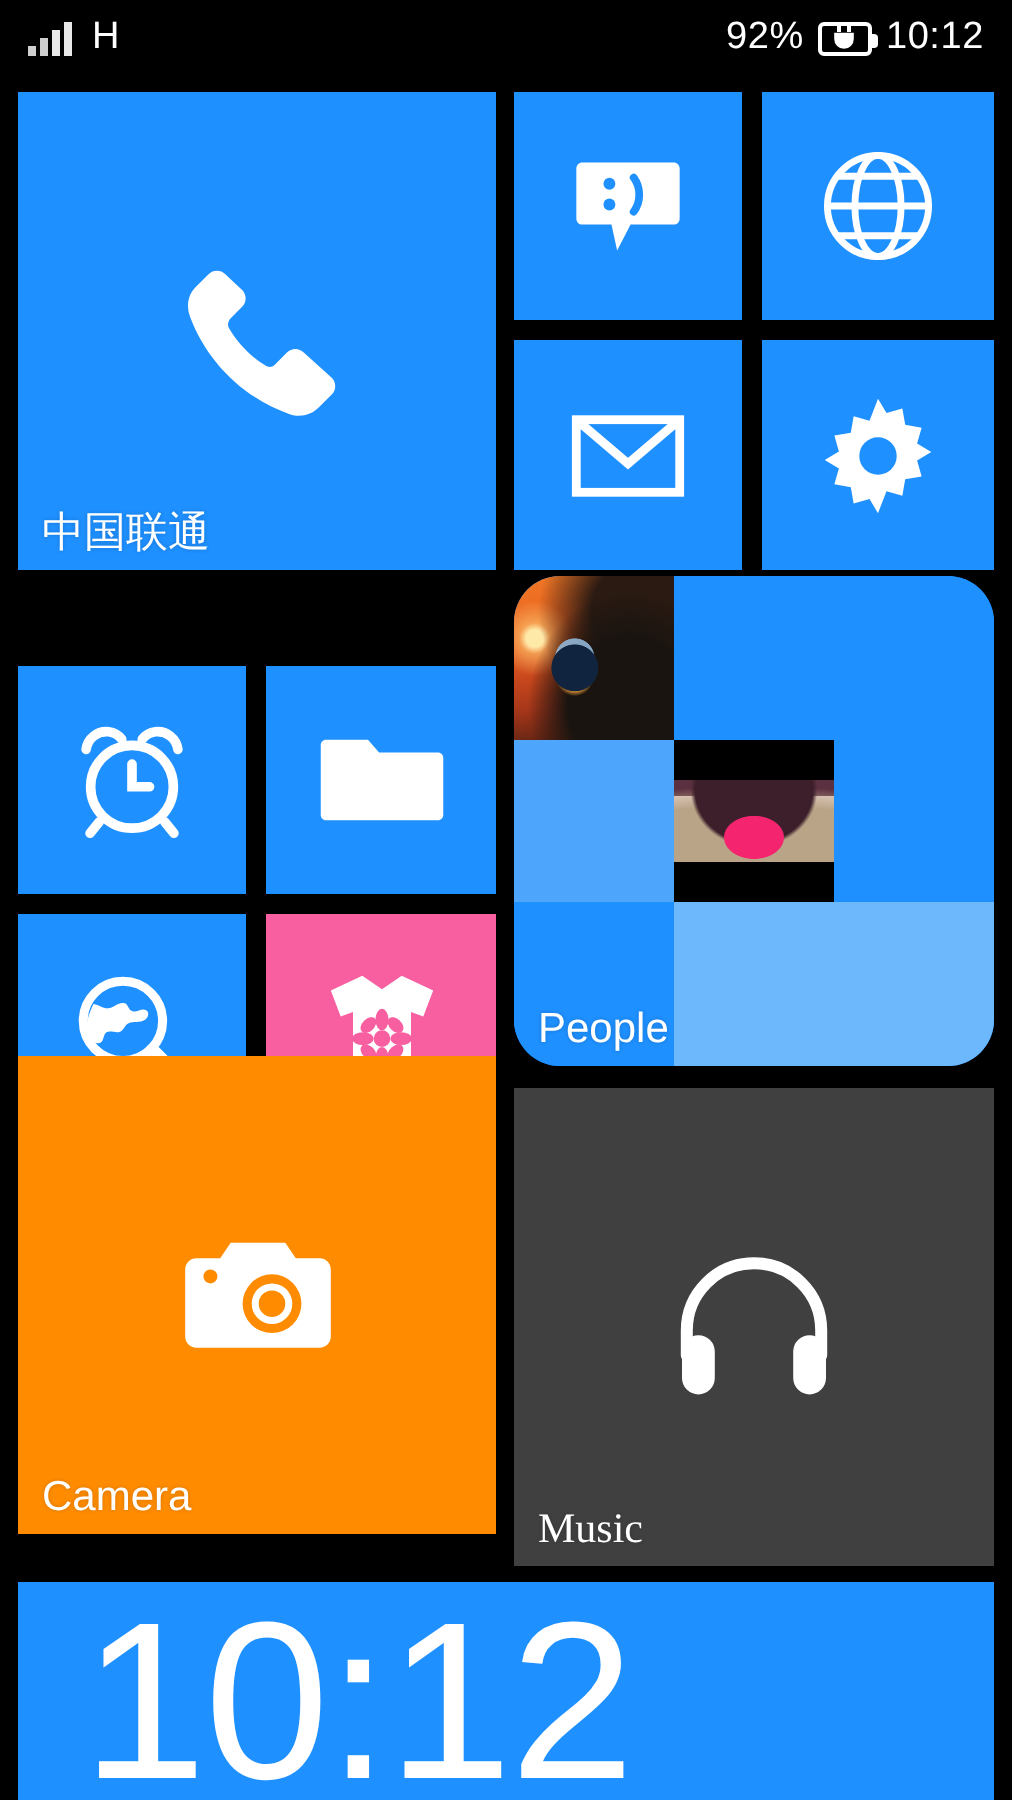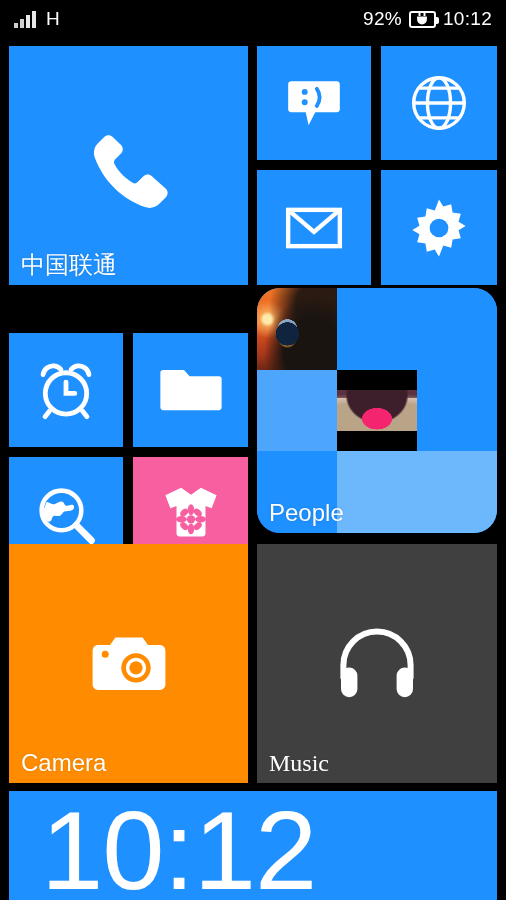--- a/index.html
+++ b/index.html
@@ -30,21 +30,21 @@
   .batt { position:relative; width:27px; height:17px; border:2.4px solid #fff; border-radius:3px; }
   .batt:after { content:""; position:absolute; right:-5px; top:4px; width:3px; height:7px; background:#fff; border-radius:0 2px 2px 0; }
   .batt .plug { position:absolute; left:50%; top:50%; transform:translate(-50%,-50%); width:13px; height:12px; }
 
   
   #tile-grid { position:absolute; left:0; top:38px; width:506px; height:862px; }
 
   .tile { position:absolute; overflow:hidden; }
   .tile .label {
     position:absolute; left:12px; bottom:7px;
-    color:#fff; font-size:24px; line-height:1.1;
+    color:#fff; font-size:21px; line-height:1.1;
     text-shadow:0 0 2px rgba(0,0,0,.18);
   }
   .tile .glyph {
     position:absolute; left:0; top:0; width:100%; height:100%;
     display:flex; align-items:center; justify-content:center;
   }
   .tile.has-label .glyph { align-items:center; }
 
   
   .c-blue   { background:#1e90ff; }
@@ -222,21 +222,21 @@
           <div class="inner"></div>
         </div>
       <div class="mcell" style="background:#1e90ff"></div>
       <div class="mcell" style="background:#1e90ff"></div>
       <div class="mcell" style="background:#6db8fc"></div>
       <div class="mcell" style="background:#6db8fc"></div>
     </div>
     <span class="label" style="z-index:2">People</span>
   </div>
 
-  <div class="tile c-orange has-label" id="tile-camera" style="left:9px; top:506px; width:239px; height:239px;">
+  <div class="tile c-orange has-label" id="tile-camera" style="left:9px; top:490px; width:239px; height:239px;">
     <div class="glyph">
       <svg width="84" height="84" viewBox="0 0 24 24">
         <path d="M3.2 6.6h3.4l1.5-2.2h7.8l1.5 2.2h3.4c.9 0 1.6.7 1.6 1.6v9.6c0 .9-.7 1.6-1.6 1.6H3.2c-.9 0-1.6-.7-1.6-1.6V8.2c0-.9.7-1.6 1.6-1.6z" fill="#fff"></path>
         <circle cx="14" cy="13.1" r="4.2" fill="#ff8c00"></circle>
         <circle cx="14" cy="13.1" r="2.9" fill="#fff"></circle>
         <circle cx="14" cy="13.1" r="1.9" fill="#ff8c00"></circle>
         <circle cx="5.2" cy="9.2" r="1" fill="#ff8c00"></circle>
       </svg>
     </div>
     <span class="label">Camera</span>

